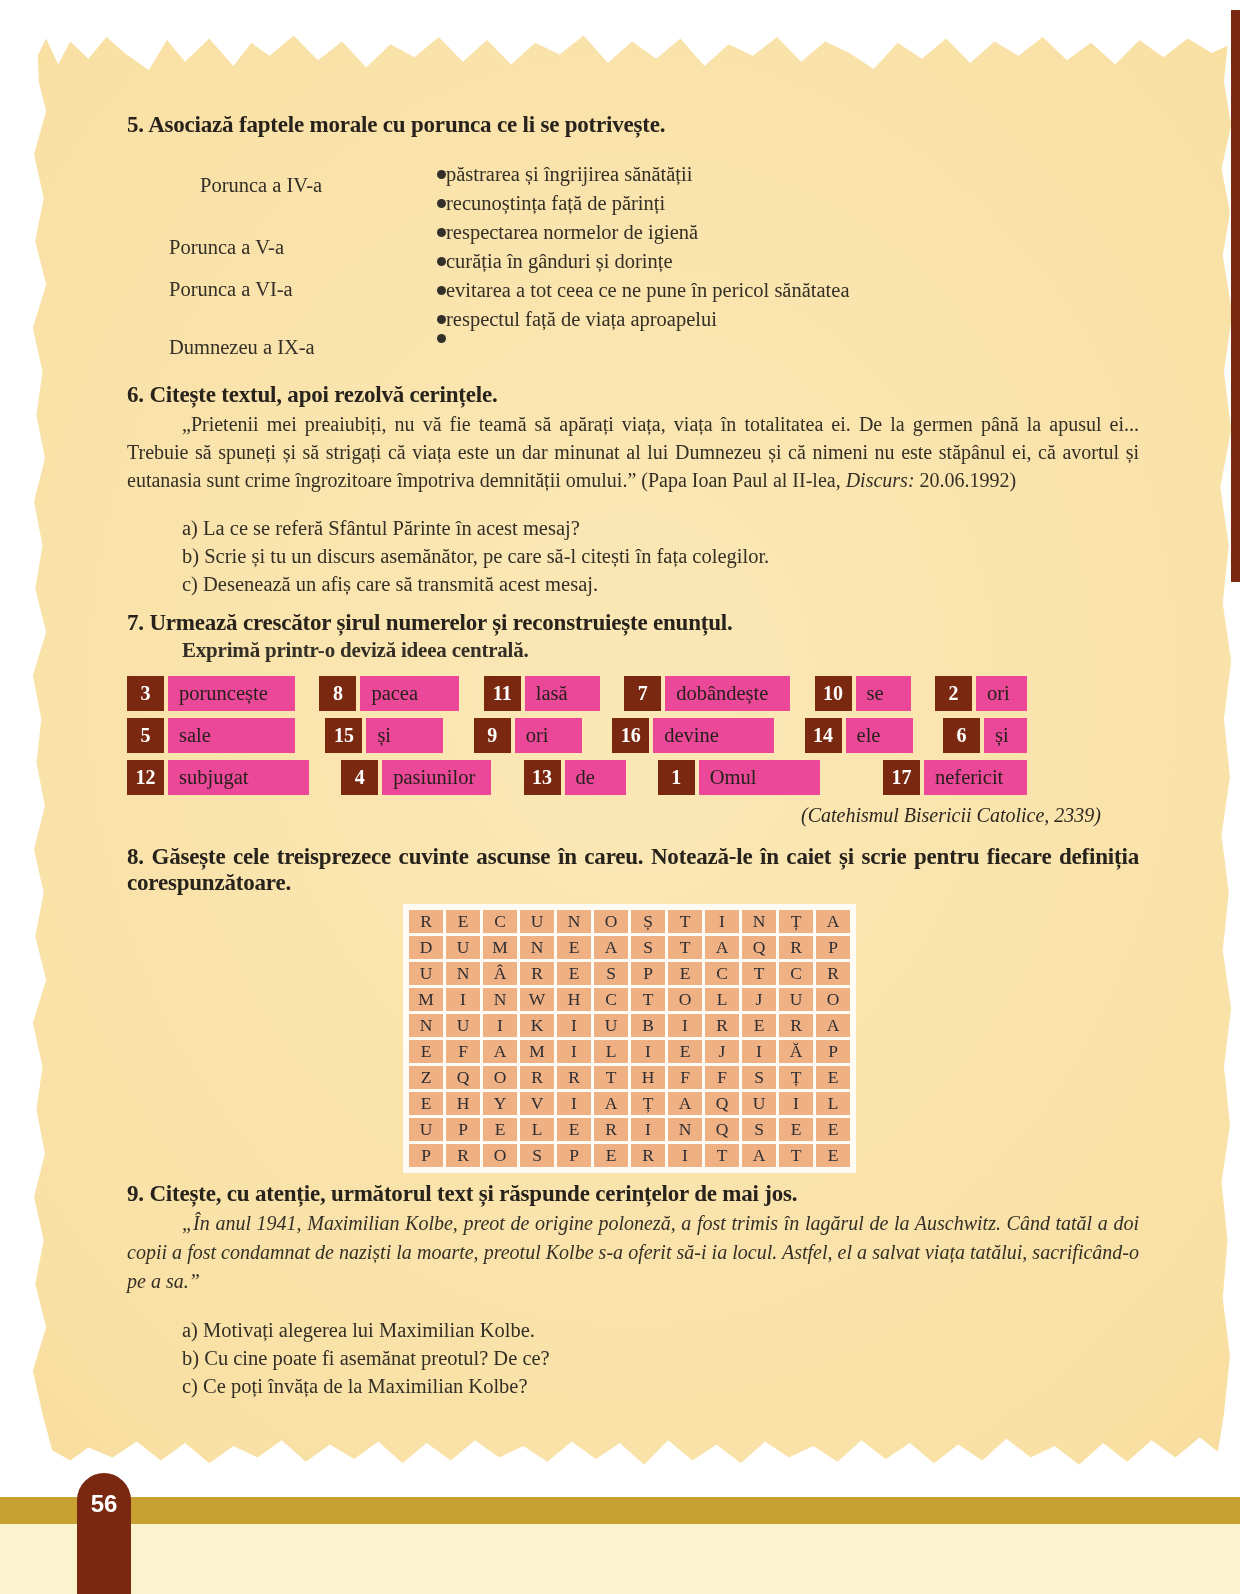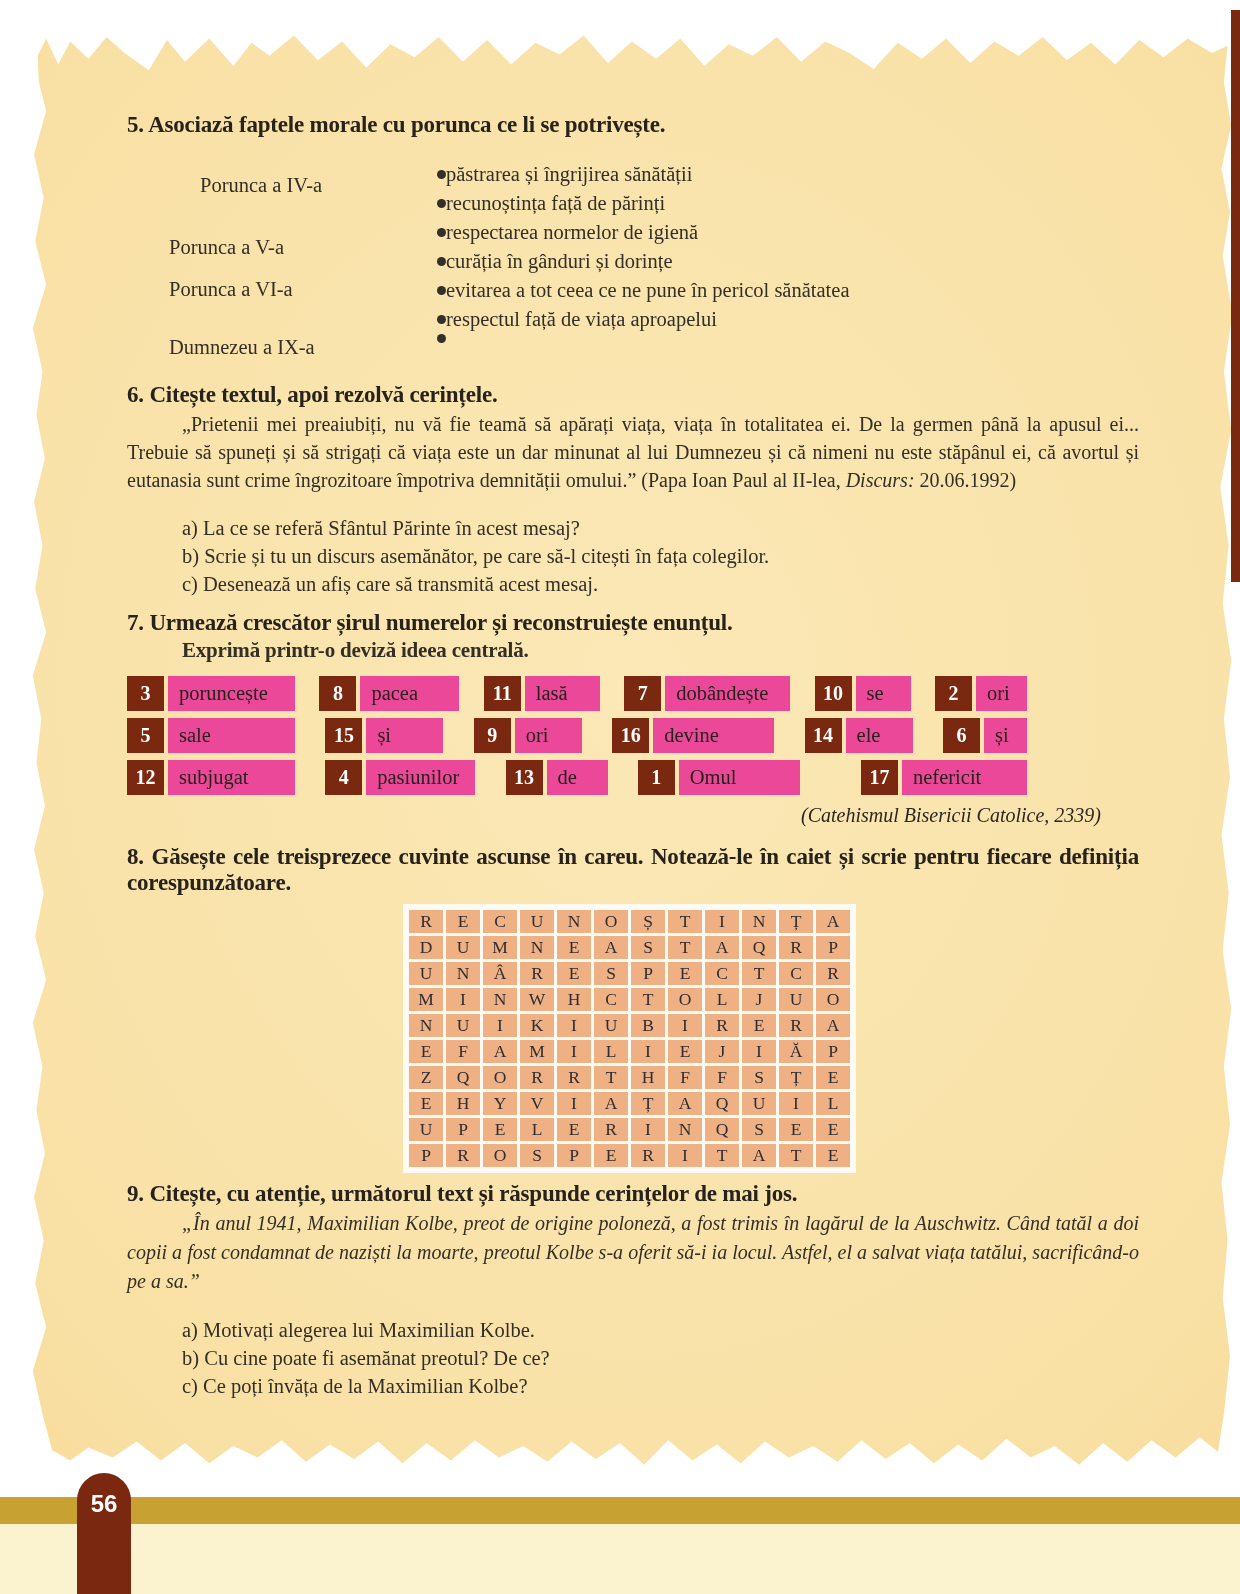--- a/index.html
+++ b/index.html
@@ -199,37 +199,37 @@
           <div class="tile-group" style="width: 108px;">
             <div class="tile-num">14</div>
             <div class="tile-word">ele</div>
           </div>
           <div class="tile-group" style="width: 84px;">
             <div class="tile-num">6</div>
             <div class="tile-word">și</div>
           </div>
         </div>
         <div class="tile-row">
-          <div class="tile-group" style="width: 168px;">
+          <div class="tile-group" style="width: 182px;">
             <div class="tile-num">12</div>
             <div class="tile-word">subjugat</div>
           </div>
           <div class="tile-group" style="width: 150px;">
             <div class="tile-num">4</div>
             <div class="tile-word">pasiunilor</div>
           </div>
           <div class="tile-group" style="width: 102px;">
             <div class="tile-num">13</div>
             <div class="tile-word">de</div>
           </div>
           <div class="tile-group" style="width: 162px;">
             <div class="tile-num">1</div>
             <div class="tile-word">Omul</div>
           </div>
-          <div class="tile-group" style="width: 166px; margin-left: 31px;">
+          <div class="tile-group" style="width: 144px; margin-left: 31px;">
             <div class="tile-num">17</div>
             <div class="tile-word">nefericit</div>
           </div>
         </div>
       </div>
     <div class="citation">(Catehismul Bisericii Catolice, 2339)</div>
   </section>
 
   <section class="sec8">
     <div class="ex-heading just">8. Găsește cele treisprezece cuvinte ascunse în careu. Notează-le în caiet și scrie pentru fiecare definiția corespunzătoare.</div>

